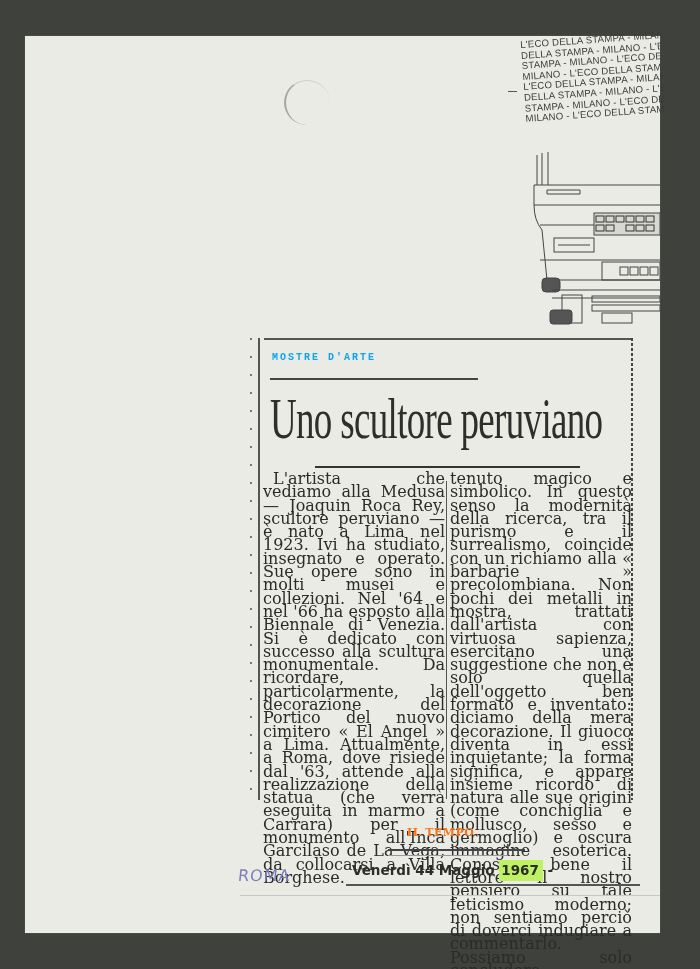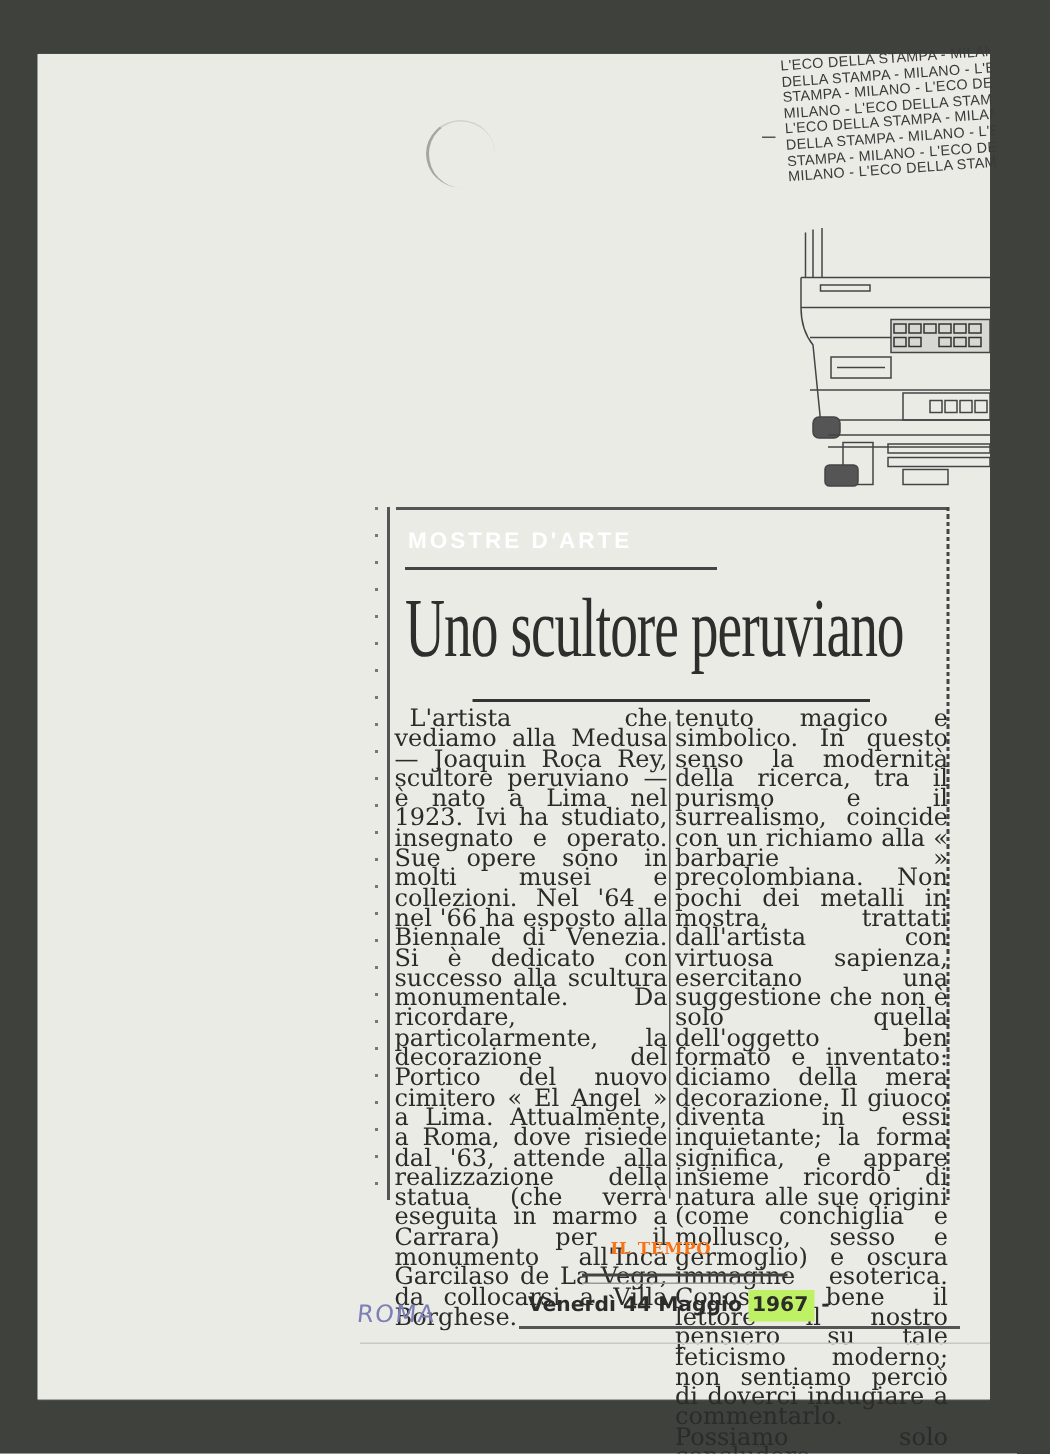--- a/index.html
+++ b/index.html
@@ -72,25 +72,25 @@
     .rule-top {
       position: absolute; left: 6px; top: 0; width: 368px; height: 2px; background: #555;
     }
     .dots-left {
       position: absolute; left: -8px; top: 0; width: 2px; height: 462px;
       background: repeating-linear-gradient(#777 0 2px, transparent 2px 18px);
     }
     .kicker {
       position: absolute;
       left: 14px; top: 14px;
-      font-family: Liberation Sans, sans-serif;
-      font-weight: bold;
-      font-size: 15px;
+      font-family: Liberation Mono, monospace;
+      font-weight: bold;
+      font-size: 10px;
       letter-spacing: 2px;
-      color: #ffffff;
+      color: #0ea5e9;
     }
     .kicker-rule {
       position: absolute; left: 12px; top: 40px; width: 208px; height: 2px; background: #444;
     }
     .headline {
       position: absolute;
       left: 12px; top: 45px;
       width: 360px;
       font-family: "Liberation Serif", serif;
       font-size: 56px;

